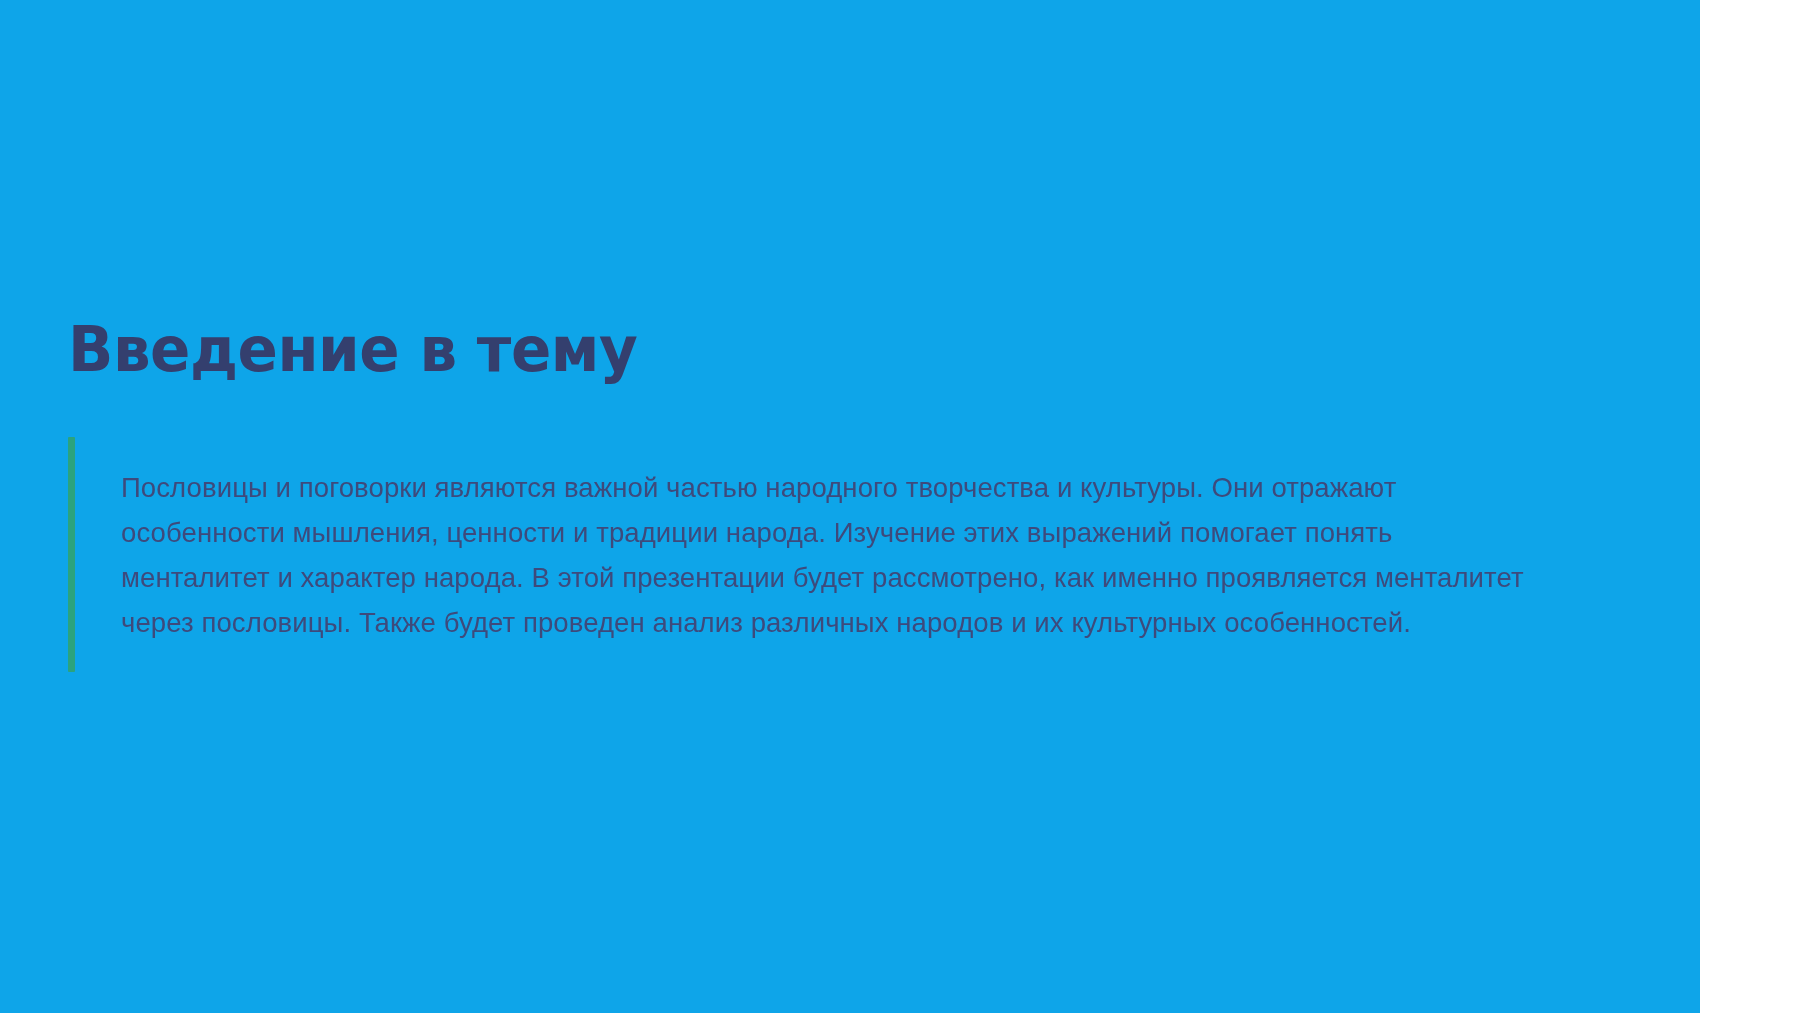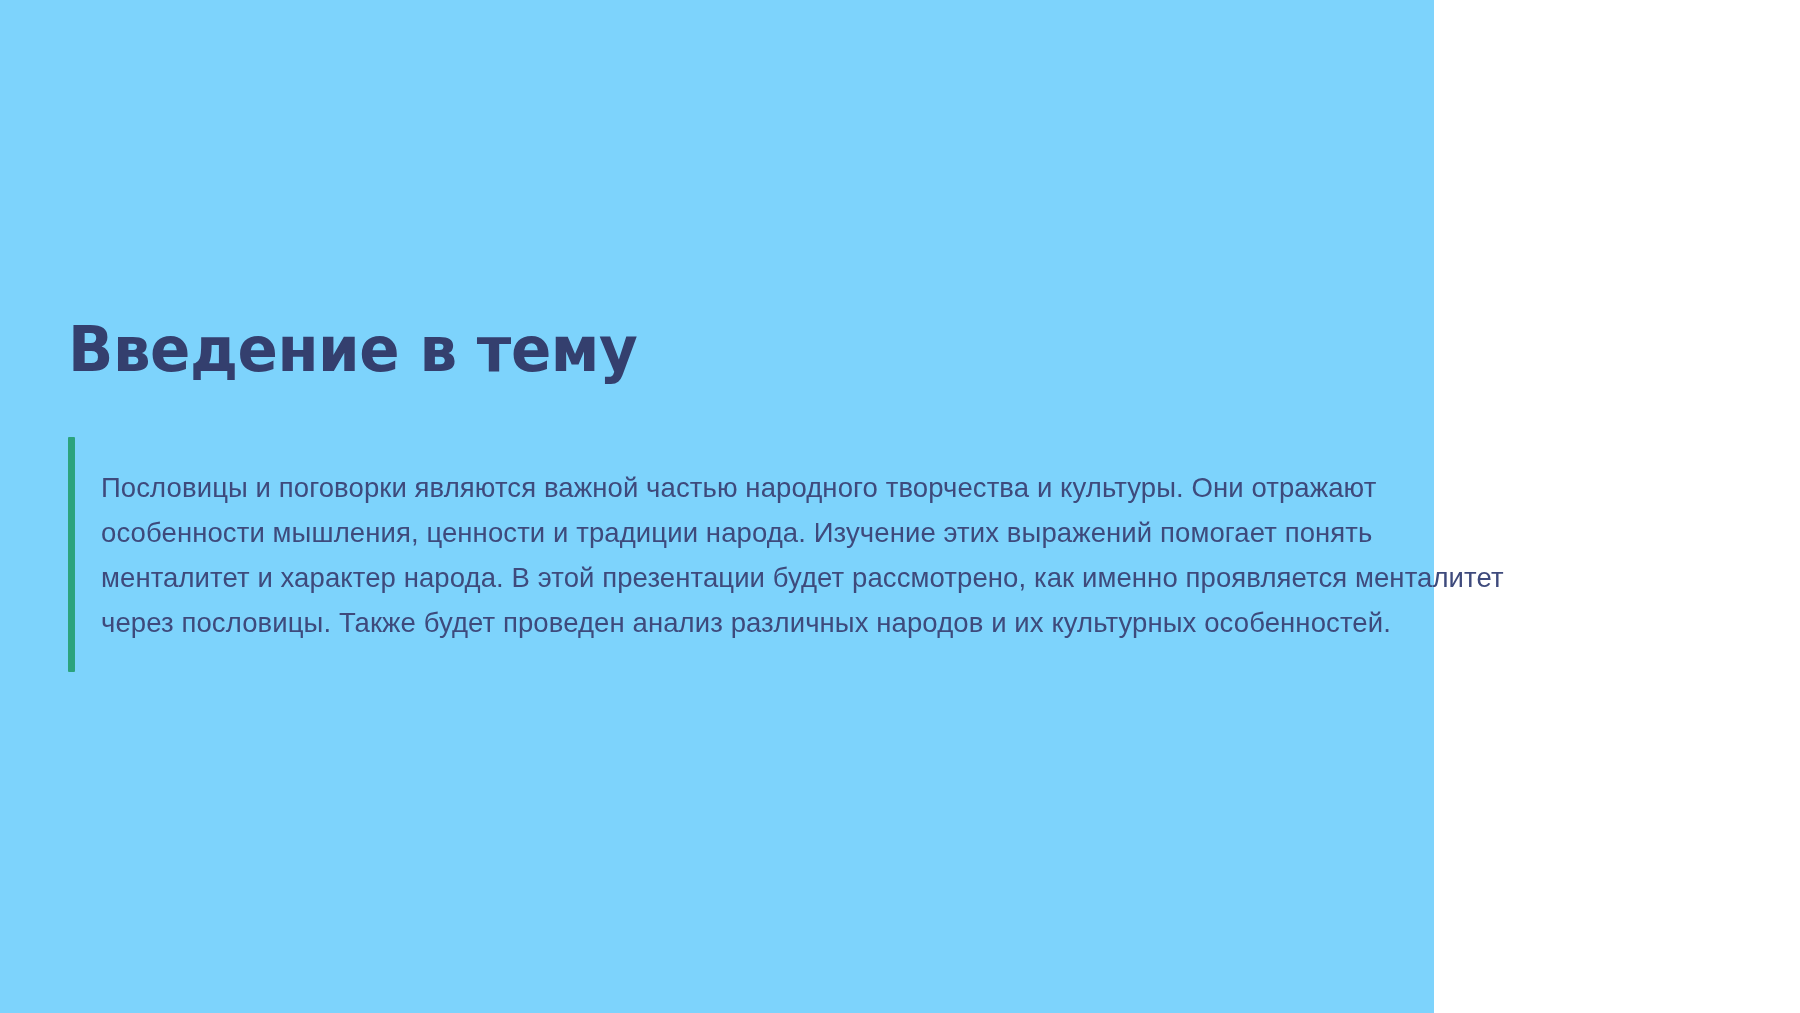--- a/index.html
+++ b/index.html
@@ -8,23 +8,23 @@
   }
   body {
     width: 1800px;
     height: 1013px;
     background: #ffffff;
     font-family: "Liberation Sans", "DejaVu Sans", sans-serif;
     overflow: hidden;
   }
   .slide {
     position: relative;
-    width: 1434px;
+    width: 1700px;
     height: 1013px;
-    background: #7dd3fc;
+    background: #0ea5e9;
     box-sizing: border-box;
   }
   .slide-title {
     position: absolute;
     left: 68px;
     top: 275px;
     font-size: 62px;
     line-height: 1.08;
     font-weight: 800;
     letter-spacing: -0.5px;
@@ -43,21 +43,21 @@
     align-items: stretch;
   }
   .accent-bar {
     flex: 0 0 auto;
     width: 7px;
     background: #2BA37D;
     border-radius: 1px;
   }
   .body-text {
     flex: 1 1 auto;
-    padding-left: 26px;
+    padding-left: 46px;
     font-size: 27.5px;
     line-height: 45px;
     color: #3E4A7C;
     font-weight: 400;
     letter-spacing: 0.1px;
     max-width: 1420px;
     font-family: "Liberation Sans", "DejaVu Sans", sans-serif;
   }
 </style>
 </head>

